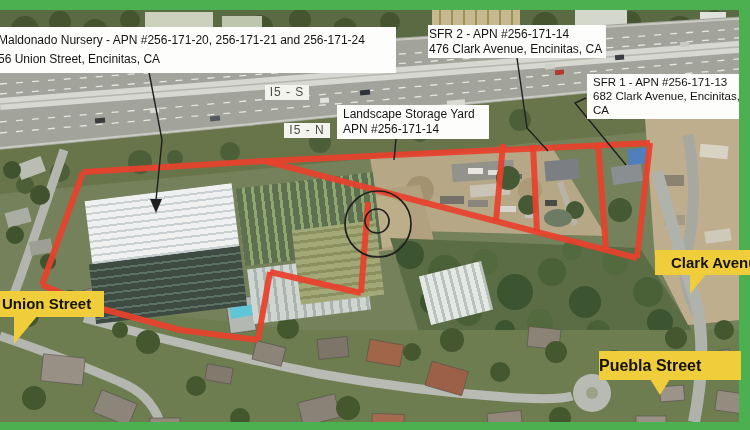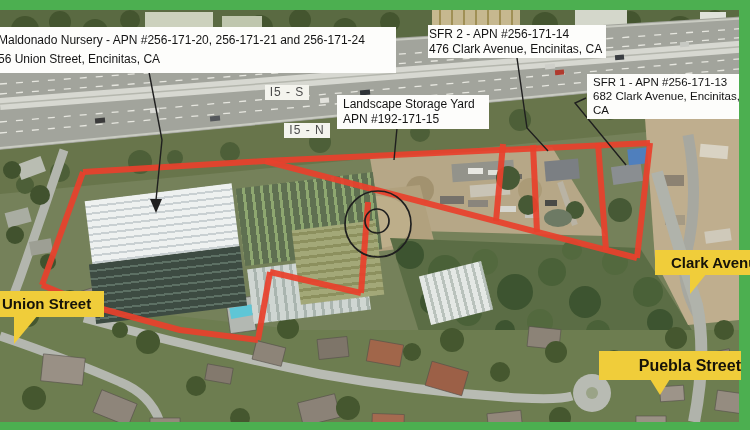--- a/index.html
+++ b/index.html
@@ -25,31 +25,31 @@
             stroke-linecap:butt;opacity:.93;}
   .target-circle{fill:none;stroke:#1f1f1f;stroke-width:1.7;}
   .leader{fill:none;stroke:#1f1f1f;stroke-width:1.4;}
   .arrowhead{fill:#1f1f1f;}
   .map-label{position:absolute;background:#fdfdfb;color:#141414;z-index:30;
              font-size:12px;line-height:19px;padding:4px 8px;}
   .map-label div{white-space:nowrap;}
   #lbl-maldonado{left:-10px;top:27px;width:390px;}
   #lbl-sfr2{left:428px;top:25px;width:176px;line-height:14.5px;padding:2px 1px;}
   #lbl-sfr1{left:587px;top:74px;width:160px;font-size:11.5px;line-height:13.8px;padding:2px 6px;}
-  #lbl-storage{left:337px;top:95px;width:140px;line-height:15px;padding:2px 6px;}
+  #lbl-storage{left:337px;top:105px;width:140px;line-height:15px;padding:2px 6px;}
   .hwy-sign{position:absolute;background:#f4f4ee;color:#4a4a4a;z-index:25;
             font-size:12px;line-height:15px;text-align:center;letter-spacing:1px;}
   #sign-i5s{left:265px;top:85px;width:44px;height:15px;}
   #sign-i5n{left:263px;top:123px;width:46px;height:15px;margin-left:21px;}
   .street-label{position:absolute;background:var(--yellow,#f0cd3a);color:#161309;z-index:50;
                 font-weight:bold;font-size:15px;white-space:nowrap;}
   #lbl-union {left:-6px;top:291px;width:102px;height:26px;line-height:26px;padding-left:8px;}
   #lbl-clark {left:655px;top:250px;width:96px;height:25px;line-height:25px;padding-left:16px;}
   #lbl-puebla{left:599px;top:351px;width:142px;height:29px;line-height:29px;
-              text-align:right;font-size:16px;}
+              text-align:left;font-size:16px;}
   .tail{position:absolute;width:0;height:0;z-index:49;}
   #tail-union {left:14px;top:315px;border-top:29px solid var(--yellow,#f0cd3a);
                border-right:24px solid transparent;}
   #tail-clark {left:690px;top:273px;border-top:21px solid var(--yellow,#f0cd3a);
                border-right:17px solid transparent;}
   #tail-puebla{left:650px;top:379px;border-top:16px solid var(--yellow,#f0cd3a);
                border-left:10px solid transparent;border-right:10px solid transparent;}
   .frame{position:absolute;background:var(--green,#4caf50);z-index:45;}
   #frame-top{left:0;top:0;width:750px;height:10px;}
   #frame-bottom{left:0;top:422px;width:750px;height:8px;}
@@ -286,21 +286,21 @@
     <div>SFR 2 - APN #256-171-14</div>
     <div>476 Clark Avenue, Encinitas, CA</div>
   </div>
   <div class="map-label" id="lbl-sfr1">
     <div>SFR 1 - APN #256-171-13</div>
     <div>682 Clark Avenue, Encinitas,</div>
     <div>CA</div>
   </div>
   <div class="map-label" id="lbl-storage">
     <div>Landscape Storage Yard</div>
-    <div>APN #192-171-15</div>
+    <div>APN #256-171-14</div>
   </div>
 
   <div class="hwy-sign" id="sign-i5s">I5 - S</div>
   <div class="hwy-sign" id="sign-i5n">I5 - N</div>
 
   <div class="street-label" id="lbl-union">Union Street</div>
   <div class="tail" id="tail-union"></div>
   <div class="street-label" id="lbl-clark">Clark Avenue</div>
   <div class="tail" id="tail-clark"></div>
   <div class="street-label" id="lbl-puebla">Puebla Street</div>

